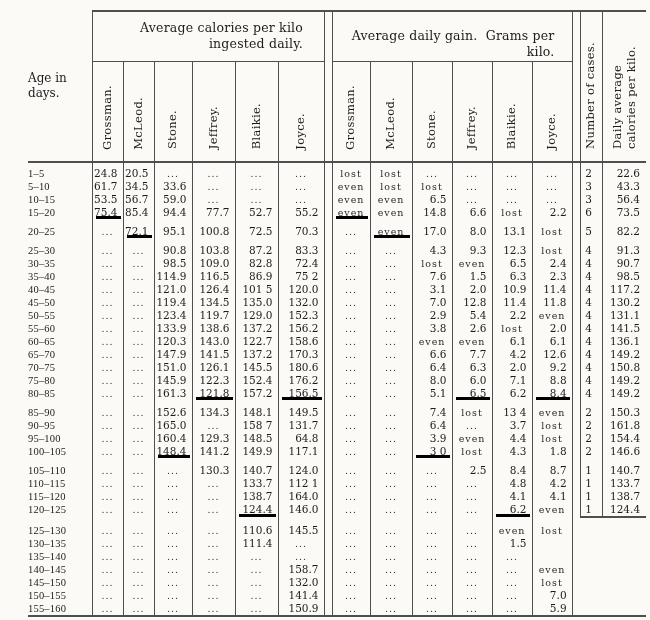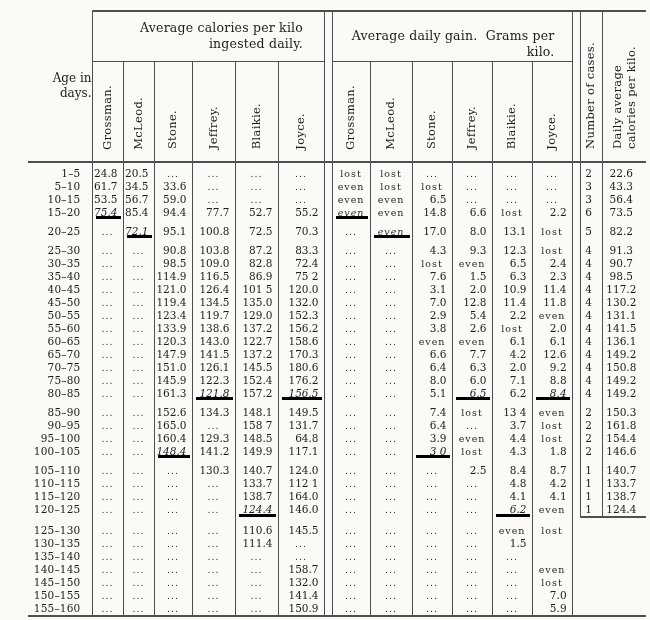--- a/index.html
+++ b/index.html
@@ -5,21 +5,21 @@
   :root{
     --paper:#fbfaf6; --rule:#4f4f4f; --text:#1c1c1c; --bar:#000000;
   }
   html,body{margin:0;padding:0;}
   body{width:650px;height:620px;overflow:hidden;font-family:"DejaVu Serif","Liberation Serif",serif;}
   .page{width:650px;height:620px;background:var(--paper);box-sizing:border-box;padding:10px 4px 0 28px;}
   table{border-collapse:collapse;table-layout:fixed;width:618px;}
   th,td{padding:0;font-weight:normal;color:var(--text);}
   
   thead th{vertical-align:middle;}
-  th.age-h{font-size:12px;line-height:1.25;text-align:right;border-bottom:2px solid var(--rule);}
+  th.age-h{font-size:12px;line-height:1.25;text-align:left;border-bottom:2px solid var(--rule);}
   th.group-h{font-size:12.5px;line-height:1.3;text-align:center;height:46px;
              border-top:2px solid var(--rule);border-bottom:1px solid var(--rule);letter-spacing:.2px;}
   th.group-h.left{border-left:1px solid var(--rule);}
   th.group-h .gh{display:inline-block;text-align:right;}
   th.group-h.left .gh{max-width:190px;}
   th.group-h.right .gh{max-width:205px;margin-top:16px;}
   th.obs{height:92px;vertical-align:bottom;border-bottom:2px solid var(--rule);
          border-left:1px solid var(--rule);padding-bottom:7px;text-align:center;}
   th.obs.nolb{border-left:none;}
   th.gapcol{border-top:2px solid var(--rule);border-bottom:2px solid var(--rule);}
@@ -27,34 +27,34 @@
             border-top:2px solid var(--rule);border-bottom:2px solid var(--rule);}
   th.davg-h{border-left:1px solid var(--rule);}
   .vspan{display:inline-block;writing-mode:vertical-rl;transform:rotate(180deg);
          font-size:11.5px;letter-spacing:.3px;line-height:1.2;white-space:normal;}
   th.davg-h .vspan{max-height:118px;text-align:left;}
   
   tbody td{height:13px;line-height:13px;font-size:10.5px;white-space:nowrap;}
   tbody tr:first-child td{padding-top:4px;}
   td.num{text-align:right;padding-right:5px;}
   td.sym{text-align:center;font-size:9.5px;letter-spacing:1px;color:#2b2b2b;}
-  td.age{text-align:right;padding-right:11px;font-size:10.5px;letter-spacing:.2px;}
+  td.age{text-align:left;padding-right:11px;font-size:10.5px;letter-spacing:.2px;font-family:Liberation Serif, serif;}
   td.cal{border-left:1px solid var(--rule);}
   td.gain{border-left:1px solid var(--rule);}
   td.g0{border-left:none;}
   td.gapcol,th.gapcol{border-left:1px solid var(--rule);border-right:1px solid var(--rule);}
   td.gapcol.open{border-right:none;}
   td.cases{text-align:center;}
-  td.avg{text-align:center;padding-right:6px;border-left:1px solid var(--rule);}
+  td.avg{text-align:right;padding-right:6px;border-left:1px solid var(--rule);}
   td.avg.open{border-left:none;}
   td.close{border-bottom:2px solid var(--rule);}
   tr.last td{border-bottom:2px solid var(--rule);}
   tr.sp td{height:6px;line-height:6px;font-size:1px;}
   td.ul{background-image:linear-gradient(var(--bar),var(--bar));background-repeat:no-repeat;
-        background-size:calc(100% - 5px) 3px;background-position:right 2px bottom 0px;font-style:italic;}
+        background-size:calc(100% - 5px) 3px;background-position:right 2px bottom 0px;}
 </style>
 </head>
 <body>
 
 <div class="page">
   <table>
     <colgroup>
       <col style="width:64px">
       <col style="width:31px">
         <col style="width:31px">

